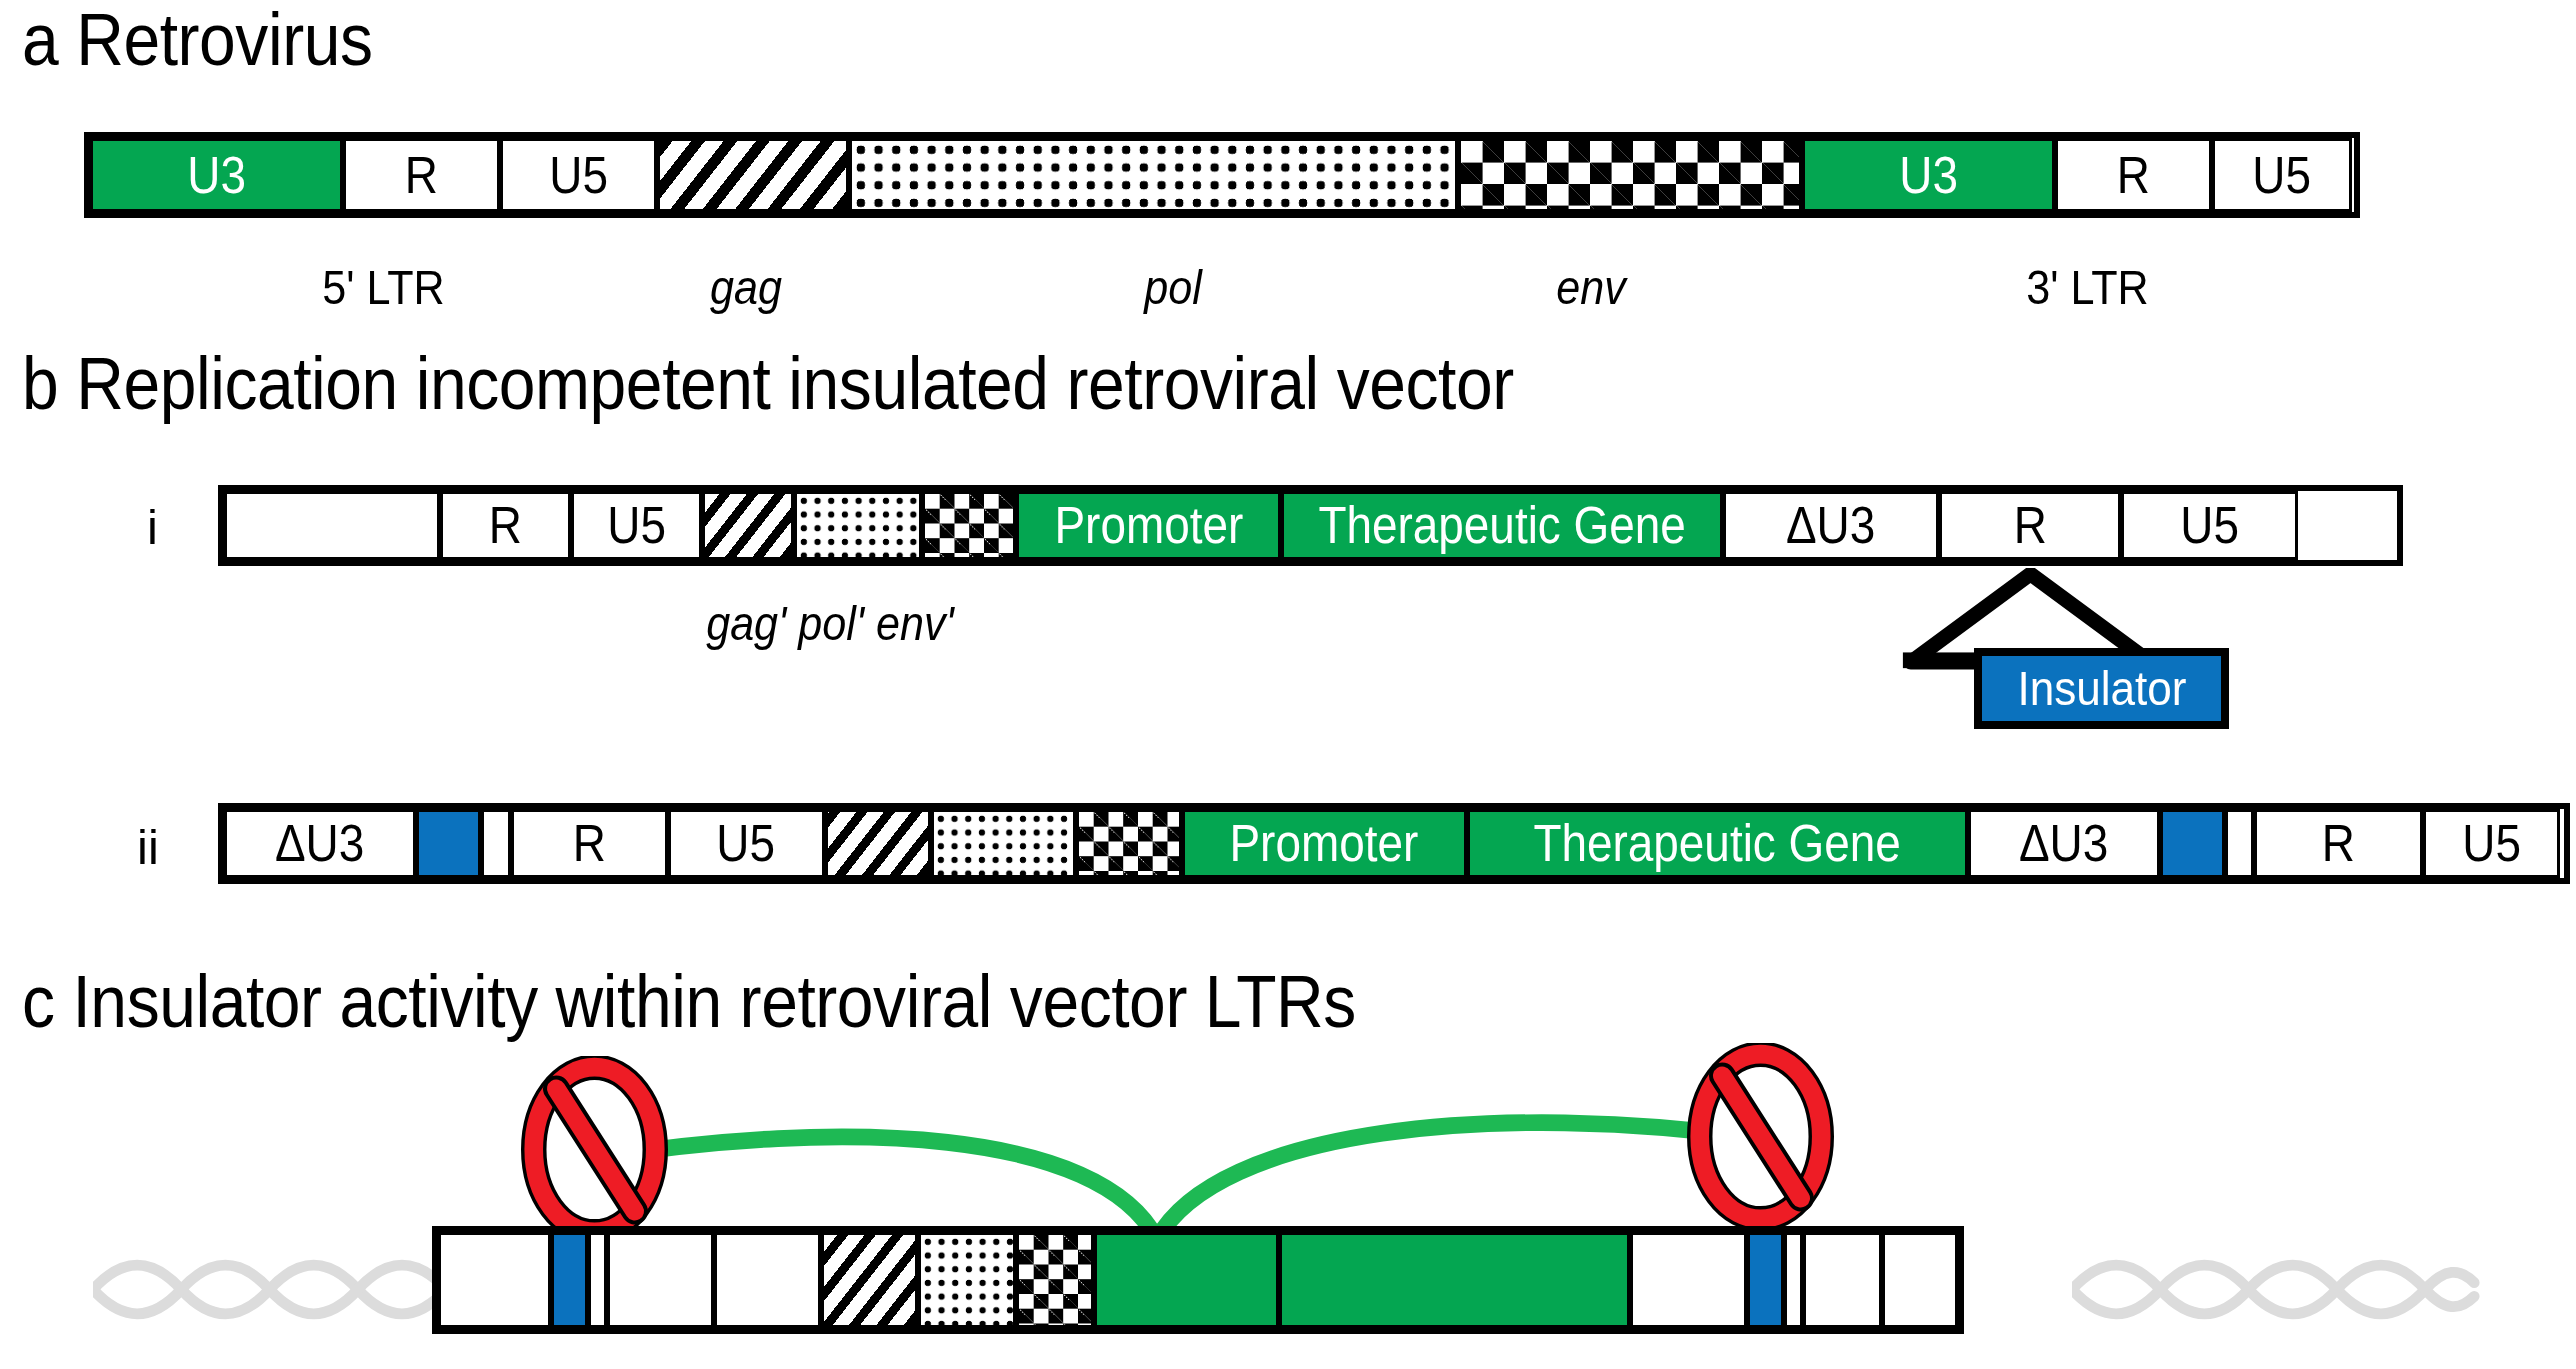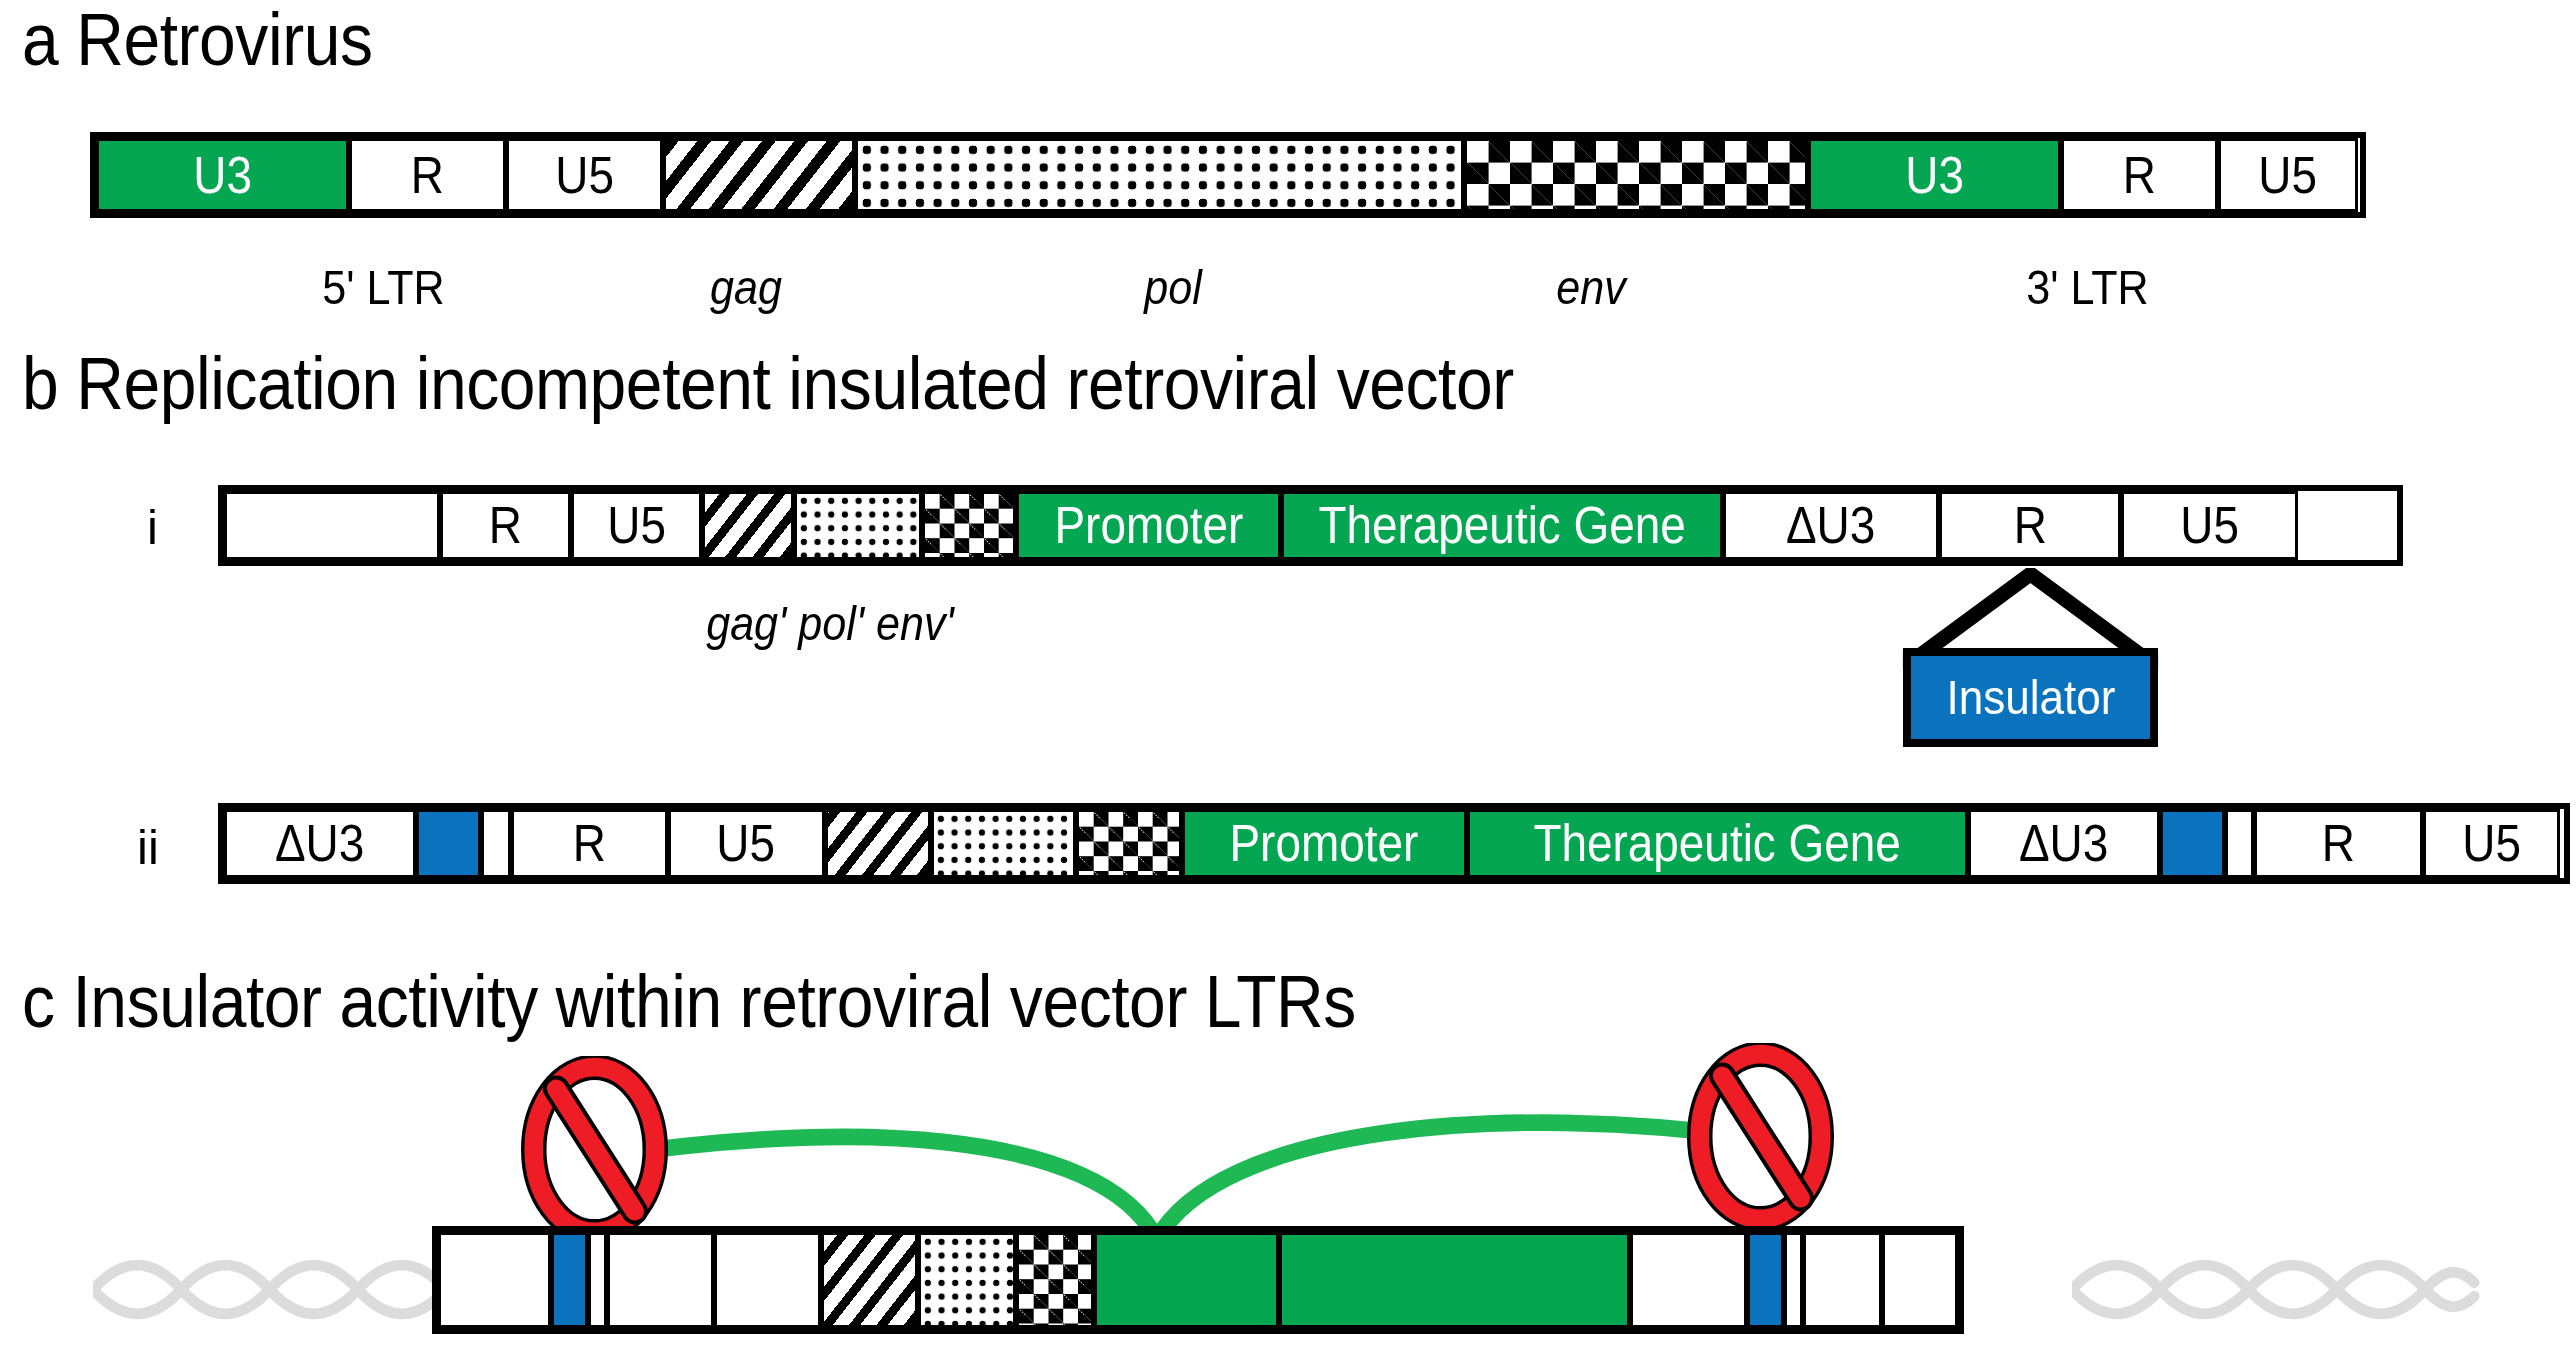--- a/index.html
+++ b/index.html
@@ -136,21 +136,21 @@
   
   .arcs{position:absolute;left:0;top:0;width:2576px;height:1369px;pointer-events:none;}
 </style>
 </head>
 <body>
 
 <div class="panel-title" style="left:21.6px;top:2px;">
   <span>a</span>&nbsp;<span>Retrovirus</span>
 </div>
 
-<div class="bar" style="left:90px;top:132px;width:2276px;height:86px;">
+<div class="bar" style="left:84px;top:132px;width:2276px;height:86px;">
   <div class="seg green" style="width:253px;">
       <span class="lbl">U3</span>
     </div>
   <div class="seg plain" style="width:157px;">
       <span class="lbl">R</span>
     </div>
   <div class="seg plain" style="width:157px;">
       <span class="lbl">U5</span>
     </div>
   <div class="seg hatch" style="width:192px;"></div>
@@ -205,21 +205,21 @@
       <span class="lbl">U5</span>
     </div>
 </div>
 
 <div class="under-label italic" style="left:609px;top:599px;width:442px;">gag' pol' env'</div>
 
 <svg class="abs" width="373" height="108" style="left:1844px;top:568px;" viewBox="0 0 380 110">
   <polygon points="190,6 312,96 68,96" fill="#ffffff" stroke="#000000" stroke-width="15" stroke-linejoin="round"></polygon>
   <rect x="60" y="86" width="260" height="16" fill="#000000"></rect>
 </svg>
-<div class="insulator-box" style="left:1903px;top:648px;width:255px;height:99px;">
+<div class="insulator-box" style="left:1974px;top:648px;width:255px;height:81px;">
   <span>Insulator</span>
 </div>
 
 <div class="roman" style="left:137px;top:823px;">ii</div>
 <div class="bar" style="left:218px;top:803px;width:2352px;height:81px;">
   <div class="seg plain" style="width:192px;">
       <span class="lbl">ΔU3</span>
     </div>
   <div class="seg blue" style="width:65px;"></div>
   <div class="seg plain" style="width:29.5px;"></div>

